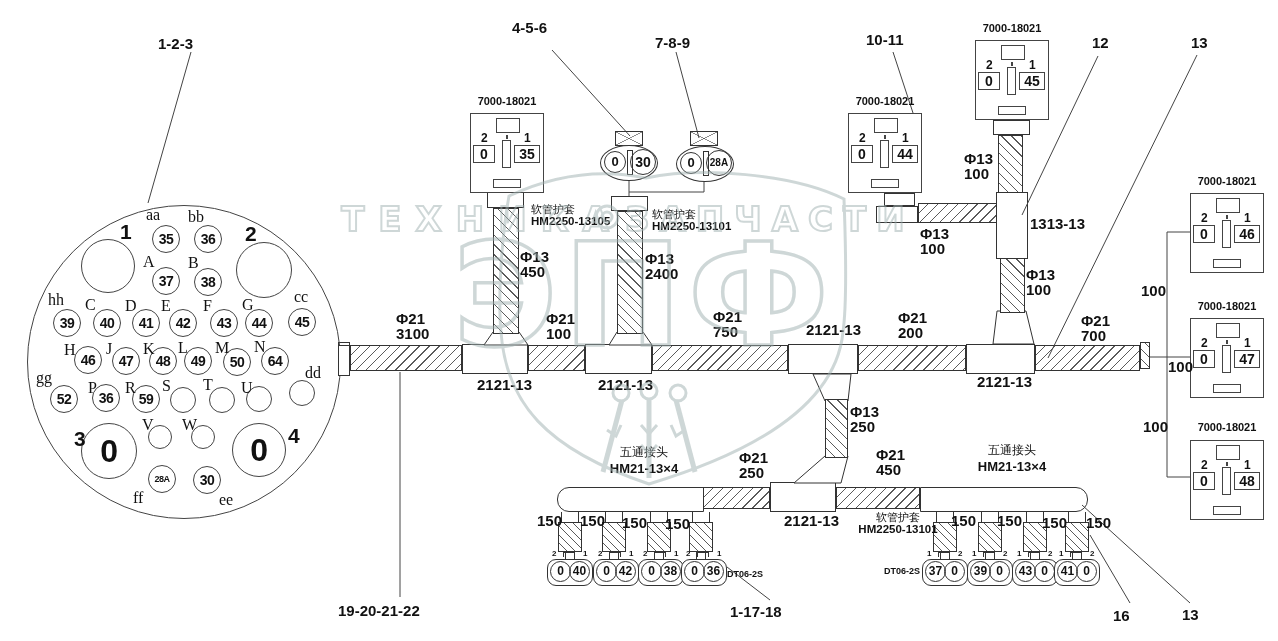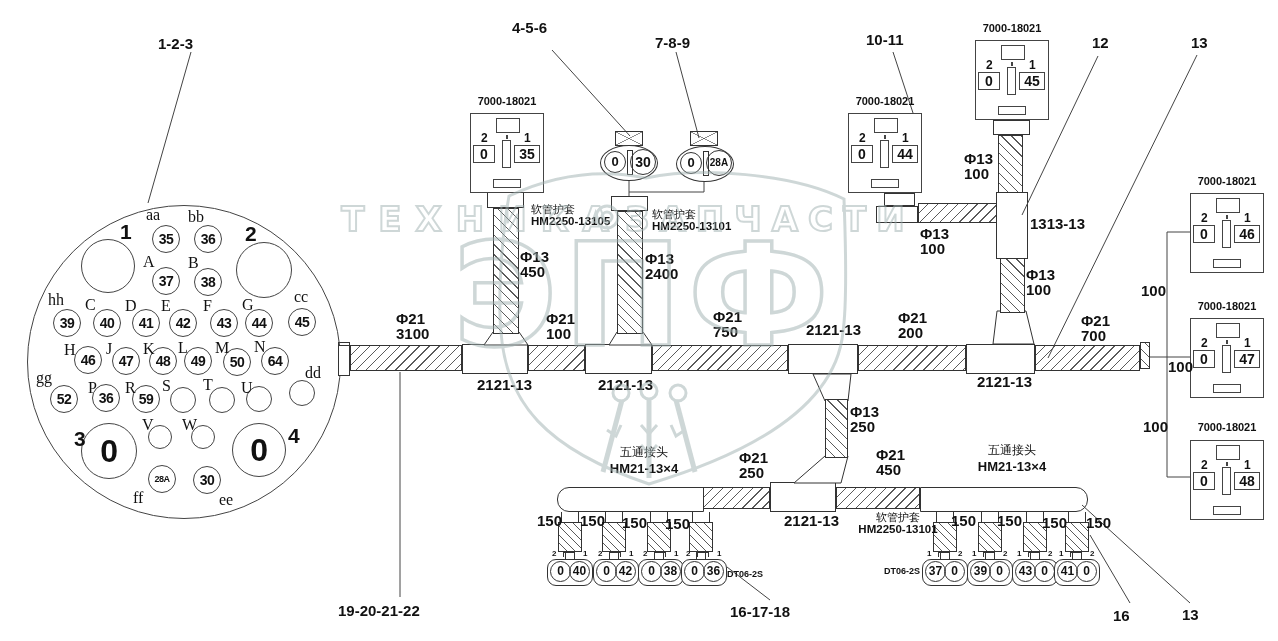--- a/index.html
+++ b/index.html
@@ -442,21 +442,21 @@
   <div class="lbl" style="left:1168px;top:359px">100</div>
   <div class="lbl" style="left:1143px;top:419px">100</div>
 
   <div class="lbl" style="left:158px;top:36px">1-2-3</div>
   <div class="lbl" style="left:512px;top:20px">4-5-6</div>
   <div class="lbl" style="left:655px;top:35px">7-8-9</div>
   <div class="lbl" style="left:866px;top:32px">10-11</div>
   <div class="lbl" style="left:1092px;top:35px">12</div>
   <div class="lbl" style="left:1191px;top:35px">13</div>
   <div class="lbl" style="left:338px;top:603px">19-20-21-22</div>
-  <div class="lbl" style="left:730px;top:604px">16-17-18</div>
+  <div class="lbl" style="left:730px;top:604px">1-17-18</div>
   <div class="lbl" style="left:1113px;top:608px">16</div>
   <div class="lbl" style="left:1182px;top:607px">13</div>
 
   <svg class="a" style="left:0;top:0;pointer-events:none;opacity:.5" width="1278" height="641">
     <g stroke="#9fb0b0" fill="none" stroke-width="3" font-family="DejaVu Sans, sans-serif">
       <path d="M509 196 C556 174 602 169 646 178 C700 167 792 173 844 199 C846 252 847 303 843 332 C836 402 762 450 649 484 C545 449 506 402 501 332 C498 300 501 240 509 196 Z"></path>
       <text x="644" y="345" font-size="142" font-weight="bold" text-anchor="middle" letter-spacing="6" stroke-width="3.5">ЭПФ</text>
       <text x="482" y="231" font-size="34" font-weight="bold" text-anchor="middle" letter-spacing="14" stroke-width="2">ТЕХНИКА</text>
       <text x="770" y="231" font-size="34" font-weight="bold" text-anchor="middle" letter-spacing="10" stroke-width="2">ЗАПЧАСТИ</text>
       <circle cx="607" cy="217" r="11"></circle>

